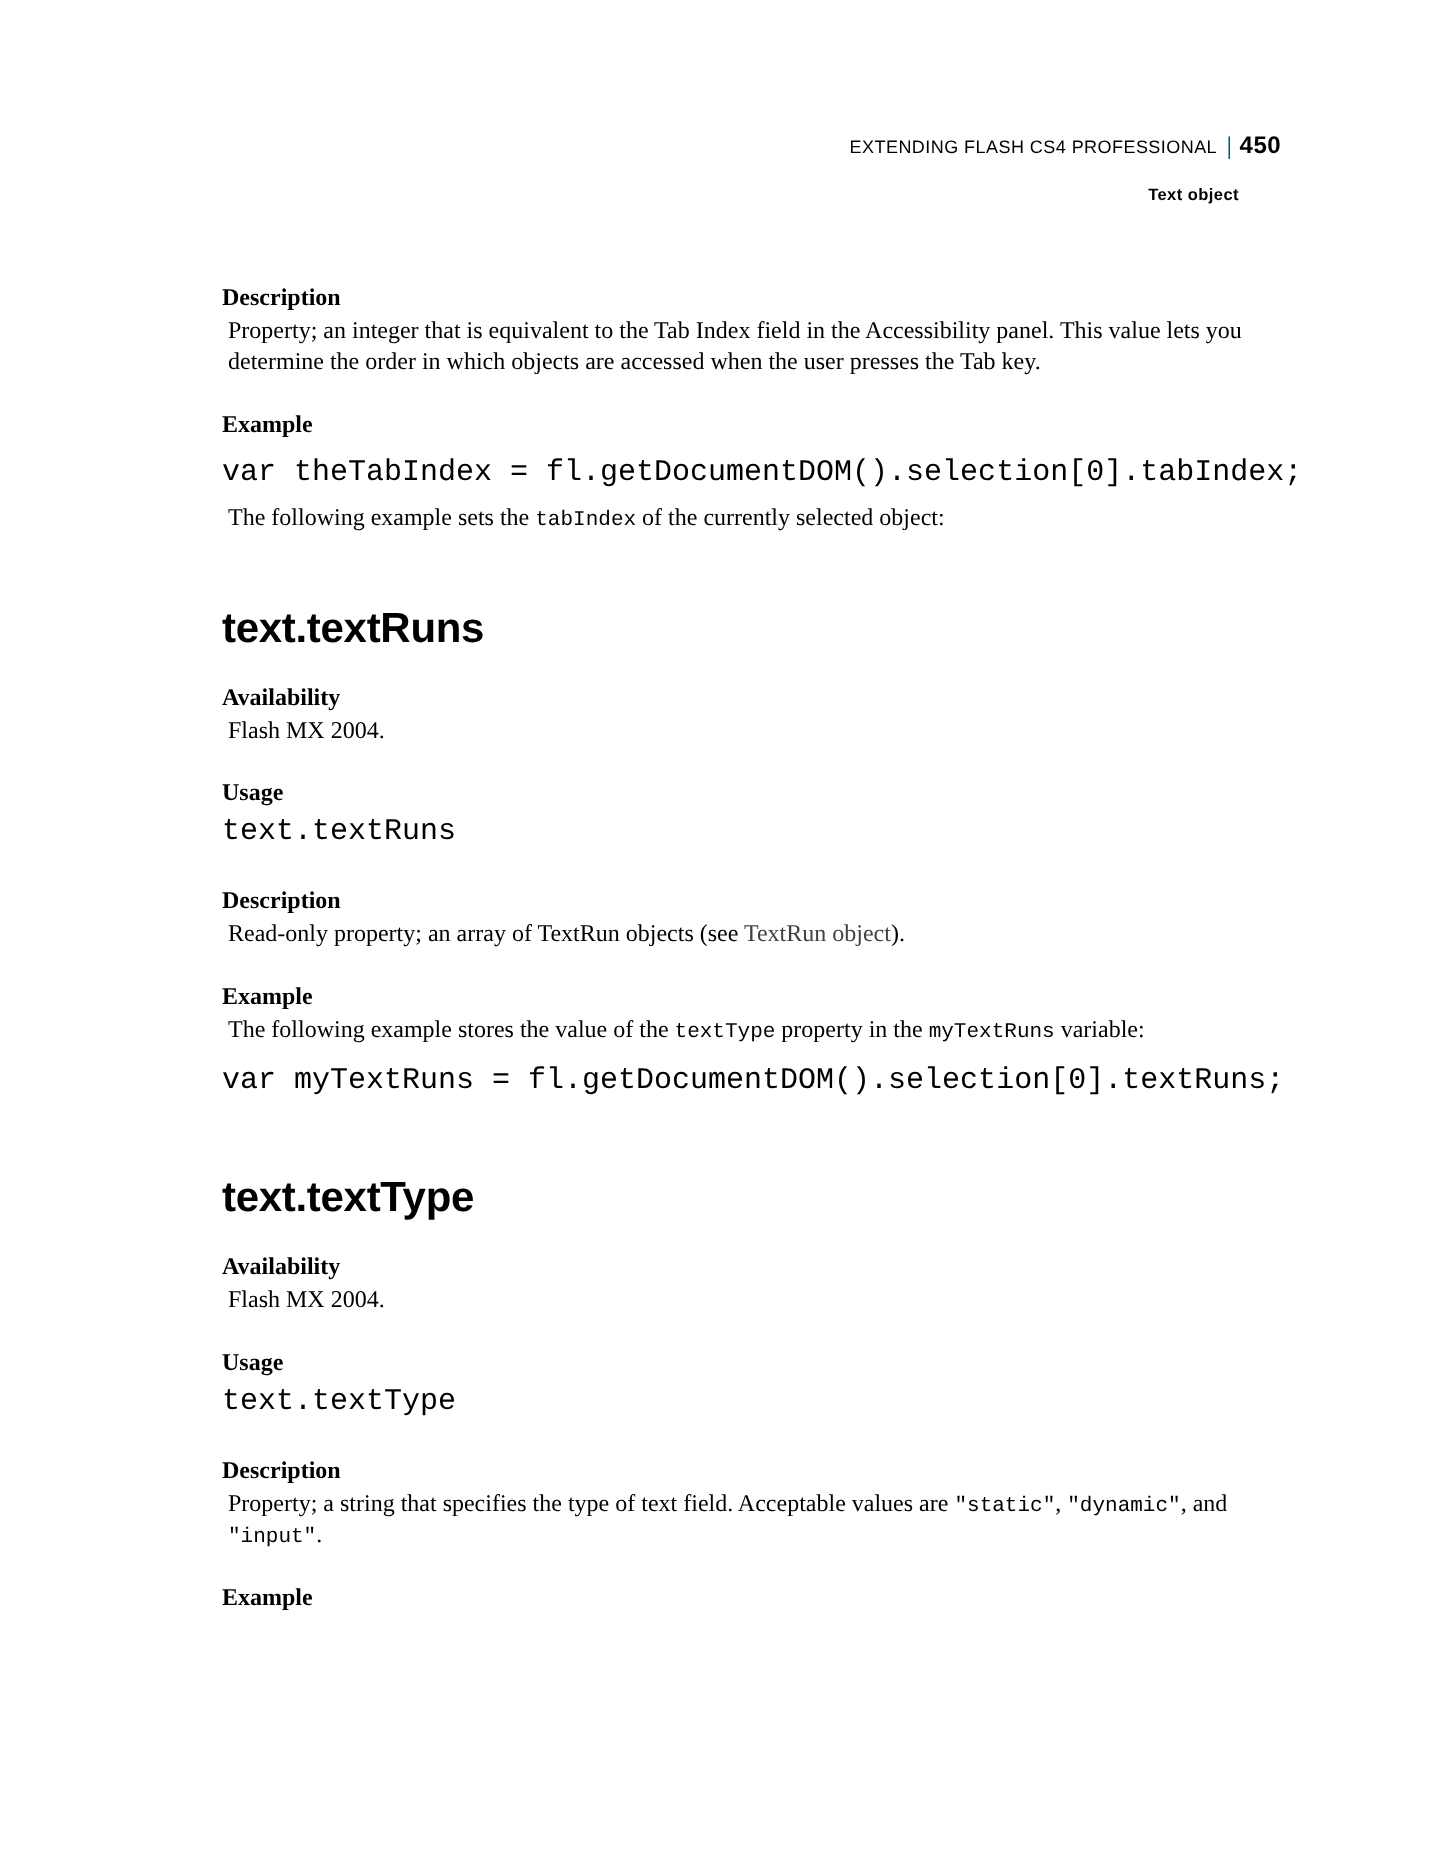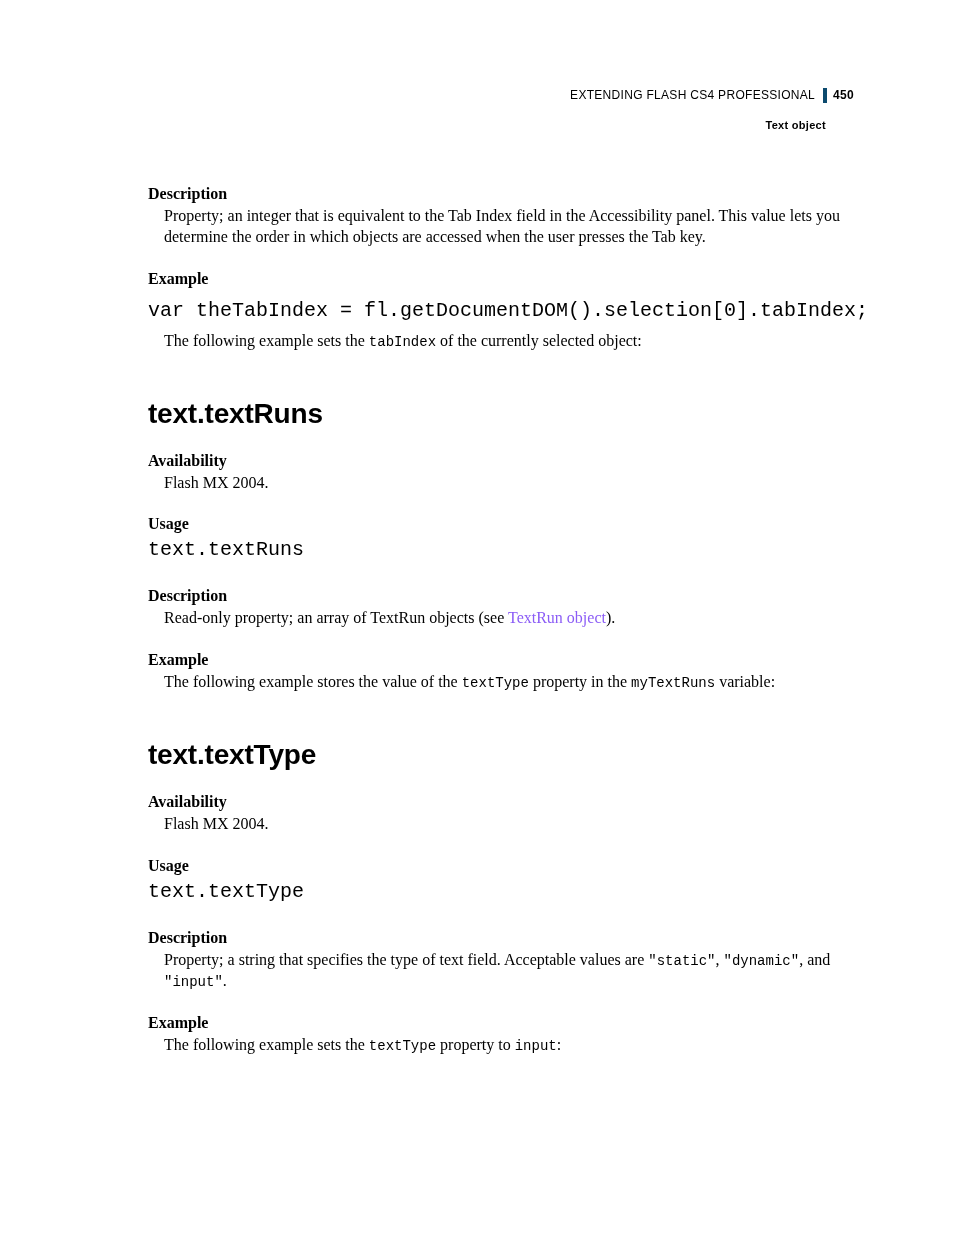--- a/index.html
+++ b/index.html
@@ -18,64 +18,64 @@
     text-align: right;
     font-family: "Myriad Pro", "Segoe UI", Arial, sans-serif;
     font-size: 12px;
     letter-spacing: 0.3px;
     line-height: 1.25;
     margin-bottom: 52px;
   }
   .running-head .rh-line1 {
     display: inline-block;
     padding-right: 8px;
-    border-right: 4px solid #0c4a6e;
+    border-right: 1px solid #0c4a6e;
   }
   .running-head .page-num {
     font-weight: 700;
     padding-left: 6px;
-    font-size: 12px;
+    font-size: 16px;
   }
   .running-head .rh-line2 {
     font-size: 11px;
     font-weight: 700;
     margin-top: 16px;
     padding-right: 28px;
   }
   .section-label {
     font-weight: 700;
     font-size: 16px;
     margin-top: 22px;
     margin-bottom: 2px;
   }
   .body-text {
     font-size: 16px;
     line-height: 1.35;
-    margin: 0 0 4px 16px;
+    margin: 0 0 4px 4px;
   }
   code, .code {
     font-family: "Courier New", Courier, monospace;
     font-size: 14px;
   }
   .code-block {
     font-family: "Courier New", Courier, monospace;
     font-size: 20px;
     white-space: pre;
     margin: 8px 0 4px 0;
     line-height: 1.5;
   }
   h2.api-heading {
     font-family: "Myriad Pro", "Segoe UI", Arial, sans-serif;
     font-weight: 800;
     font-size: 28px;
     margin: 46px 0 18px 0;
     letter-spacing: -0.2px;
   }
   a.link {
-    color: #8b5cf6;
+    color: #404040;
     text-decoration: none;
   }
   .tight { margin-top: 4px; }
 </style>
 </head>
 <body>
 
 <div class="page">
 
   <div class="running-head">
@@ -104,32 +104,30 @@
 
   <div class="section-label">Description</div>
   <p class="body-text">
     <span>Read-only property; an array of TextRun objects (see </span><a class="link">TextRun object</a><span>).</span>
   </p>
 
   <div class="section-label">Example</div>
   <p class="body-text">
     <span>The following example stores the value of the </span><code>textType</code><span> property in the </span><code>myTextRuns</code><span> variable:</span>
   </p>
+  <div class="code-block">var myTextRuns = fl.getDocumentDOM().selection[0].textRuns;</div>
 
   <h2 class="api-heading">text.textType</h2>
 
   <div class="section-label">Availability</div>
   <p class="body-text">Flash MX 2004.</p>
 
   <div class="section-label">Usage</div>
   <div class="code-block" style="margin-top:2px;">text.textType</div>
 
   <div class="section-label">Description</div>
   <p class="body-text">
     <span>Property; a string that specifies the type of text field. Acceptable values are </span><code>"static"</code><span>, </span><code>"dynamic"</code><span>, and </span><code>"input"</code><span>.</span>
   </p>
 
   <div class="section-label">Example</div>
-  <p class="body-text">
-    <span>The following example sets the </span><code>textType</code><span> property to </span><code>input</code><span>:</span>
-  </p>
 
 </div>
 
 </body></html>

